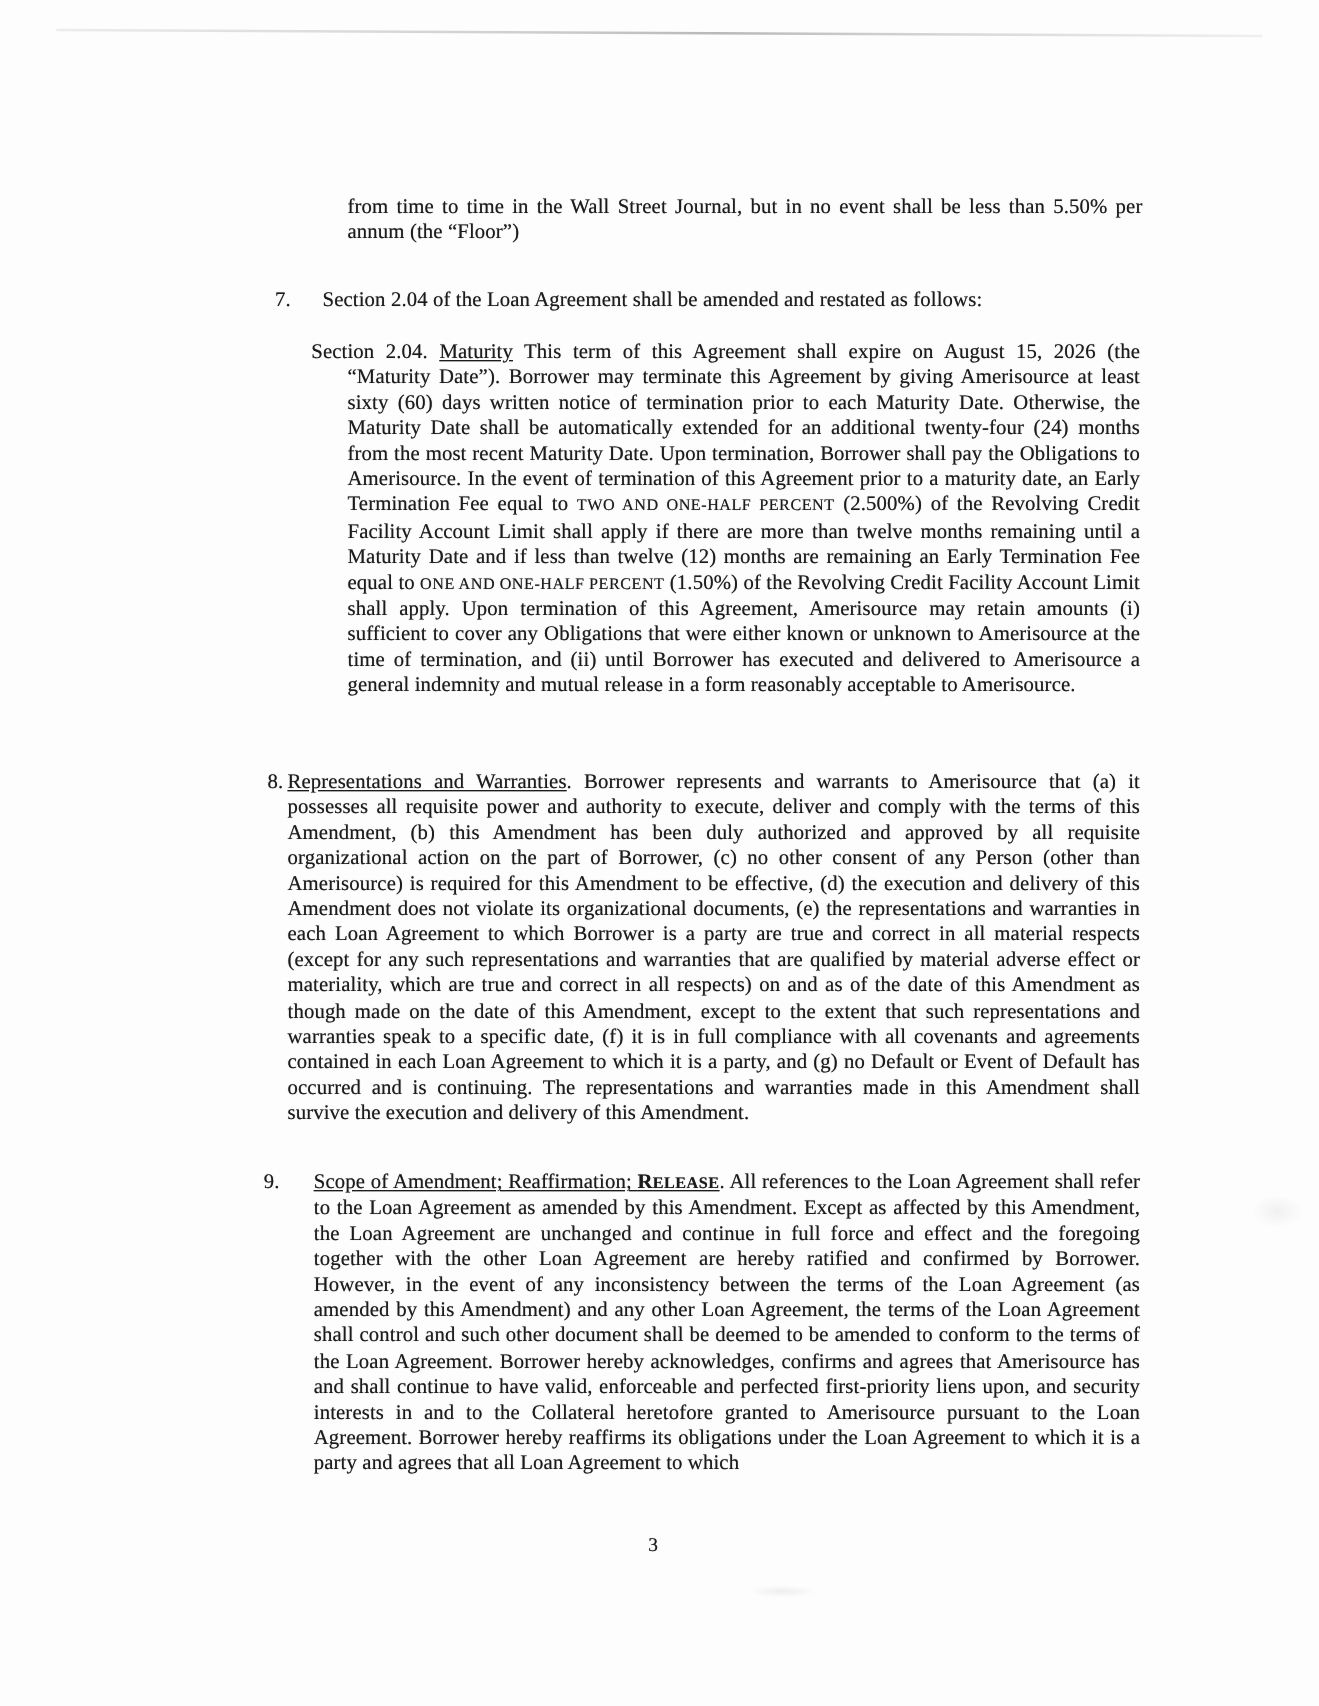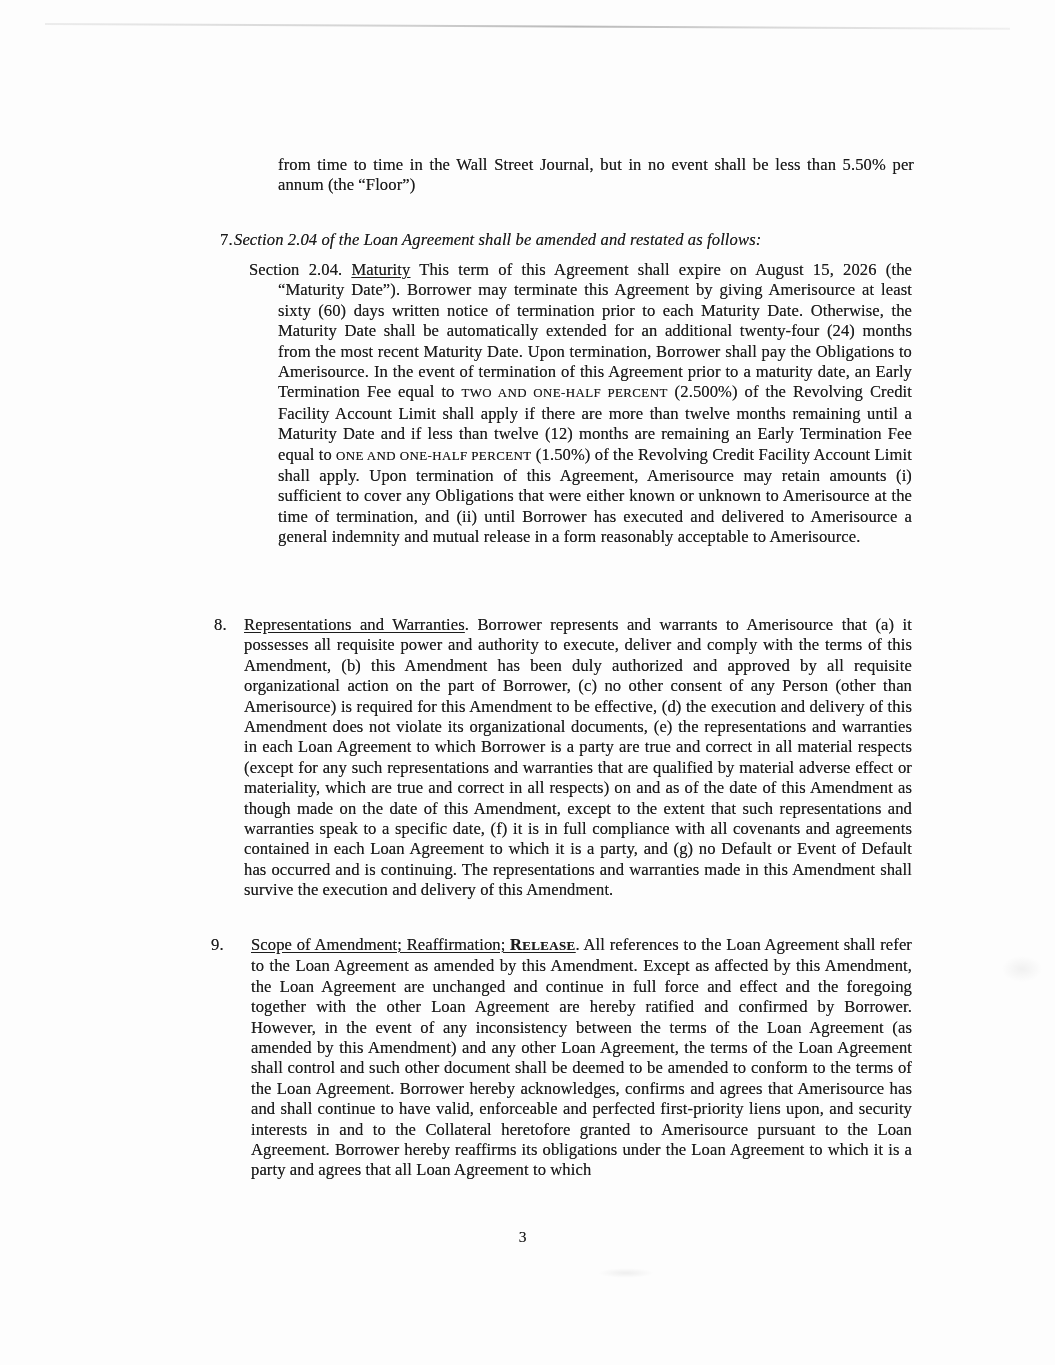--- a/index.html
+++ b/index.html
@@ -51,31 +51,31 @@
   .intro { top: 155px; left: 278px; width: 636px; }
   .numbered { }
   .num {
     position: absolute;
     left: 0;
     top: 0;
     text-align: left;
   }
   .ibody { display: block; }
   .item7 { top: 230px; left: 220px; width: 692px; }
-  .item7 .ibody { margin-left: 14px; font-style: italic; }
+  .item7 .ibody { margin-left: 38px; }
   .s204 {
-    top: 260px;
+    top: 271px;
     left: 249px;
     width: 663px;
     box-sizing: border-box;
     padding-left: 29px;
     text-indent: -29px;
   }
   .item8 { top: 615px; left: 214px; width: 698px; }
-  .item8 .ibody { margin-left: 30px; }
+  .item8 .ibody { margin-left: 16px; }
   .item9 { top: 935px; left: 211px; width: 701px; }
   .item9 .ibody { margin-left: 40px; }
   .pagenum {
     position: absolute;
     top: 1228px;
     left: -5px;
     width: 1055px;
     text-align: center;
     font-size: 15.5px;
     text-shadow: 0 0 0.6px rgba(25,25,25,0.6);

